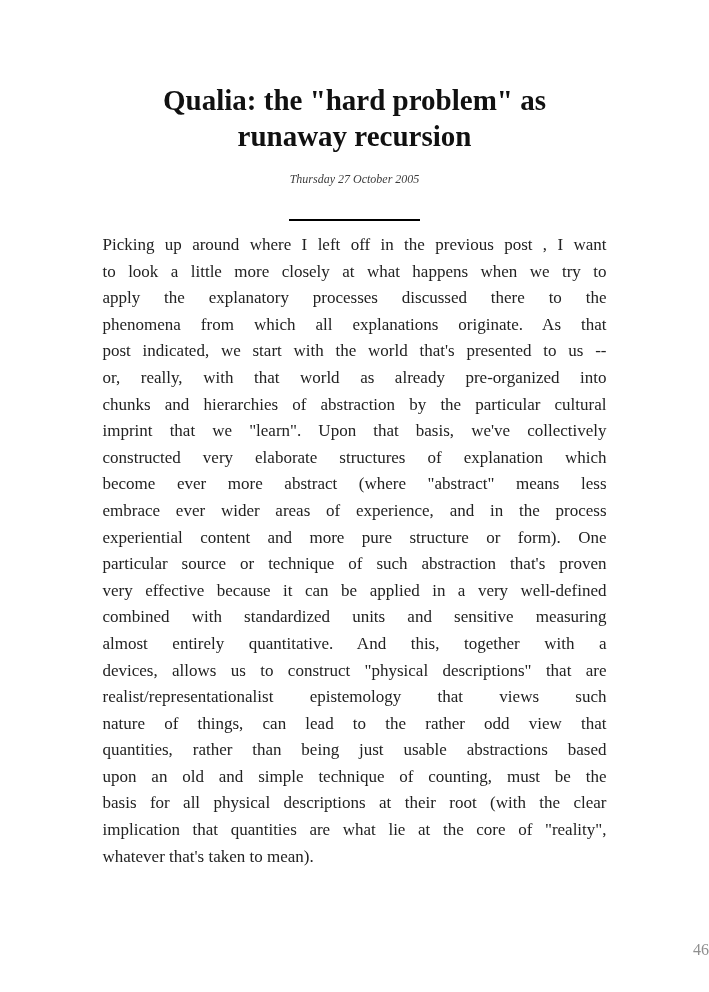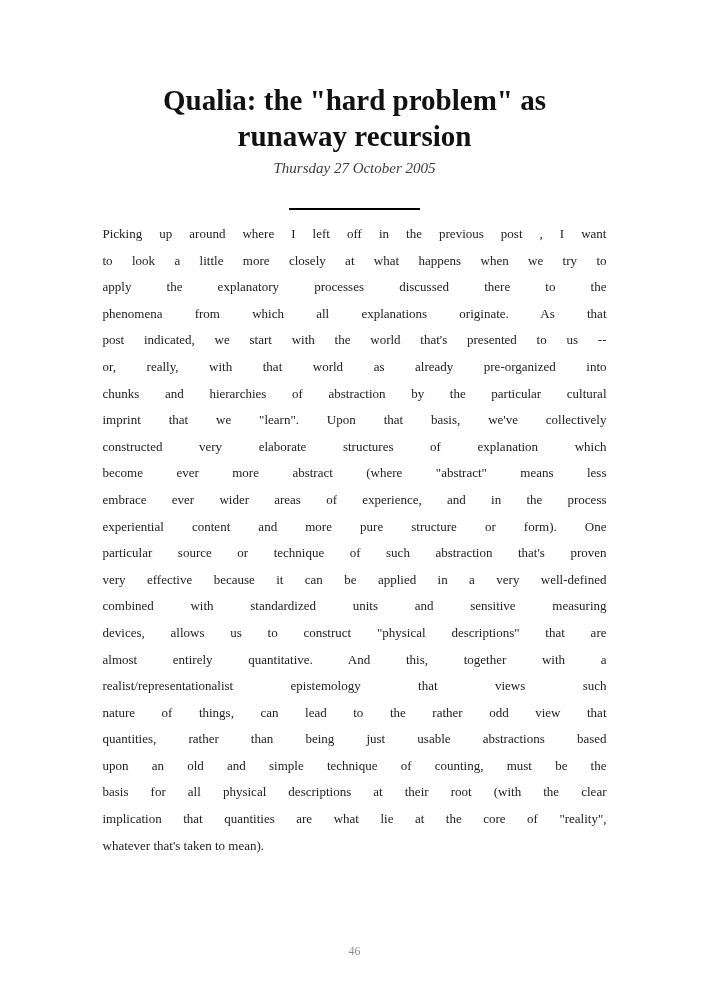--- a/index.html
+++ b/index.html
@@ -14,48 +14,48 @@
   }
   .header { padding-top: 82px; text-align: center; }
   .title {
     font-weight: bold;
     font-size: 29px;
     line-height: 36px;
     color: var(--title, #111111);
     margin: 0;
   }
   .date {
-    margin-top: 5px;
+    margin-top: 16px;
     font-style: italic;
-    font-size: 15px;
+    font-size: 12px;
     line-height: 18px;
     color: var(--date, #3d3d3d);
   }
   .divider {
     width: 131px;
     height: 0;
     border: none;
     border-top: 2px solid var(--divider, #000000);
     margin: 31px auto 0 auto;
   }
   .body-text {
     width: 504px;
     margin: 11px auto 16px auto;
-    font-size: 13px;
+    font-size: 17px;
     line-height: 26.6px;
     color: var(--body-text, #222222);
   }
   .line { text-align: justify; text-align-last: justify; white-space: normal; }
   .line.last { text-align-last: left; }
   .page-number {
     position: absolute;
     left: 0; right: 0;
     bottom: 33px;
-    text-align: center;
-    font-size: 12px;
+    text-align: right;
+    font-size: 16px;
     color: var(--page-number, #8f8f8f);
   }
 </style>
 </head>
 <body>
 
 <div class="page">
   <div class="header">
     <h1 class="title">
       <div>Qualia: the "hard problem" as</div>
@@ -75,22 +75,22 @@
       <div class="line">or, really, with that world as already pre-organized into</div>
       <div class="line">chunks and hierarchies of abstraction by the particular cultural</div>
       <div class="line">imprint that we "learn". Upon that basis, we've collectively</div>
       <div class="line">constructed very elaborate structures of explanation which</div>
       <div class="line">become ever more abstract (where "abstract" means less</div>
       <div class="line">embrace ever wider areas of experience, and in the process</div>
       <div class="line">experiential content and more pure structure or form). One</div>
       <div class="line">particular source or technique of such abstraction that's proven</div>
       <div class="line">very effective because it can be applied in a very well-defined</div>
       <div class="line">combined with standardized units and sensitive measuring</div>
+      <div class="line">almost entirely quantitative. And this, together with a</div>
       <div class="line">devices, allows us to construct "physical descriptions" that are</div>
-      <div class="line">almost entirely quantitative. And this, together with a</div>
       <div class="line">realist/representationalist epistemology that views such</div>
       <div class="line">nature of things, can lead to the rather odd view that</div>
       <div class="line">quantities, rather than being just usable abstractions based</div>
       <div class="line">upon an old and simple technique of counting, must be the</div>
       <div class="line">basis for all physical descriptions at their root (with the clear</div>
       <div class="line">implication that quantities are what lie at the core of "reality",</div>
       <div class="line last">whatever that's taken to mean).</div>
     </div>
 
   <div class="page-number">46</div>

